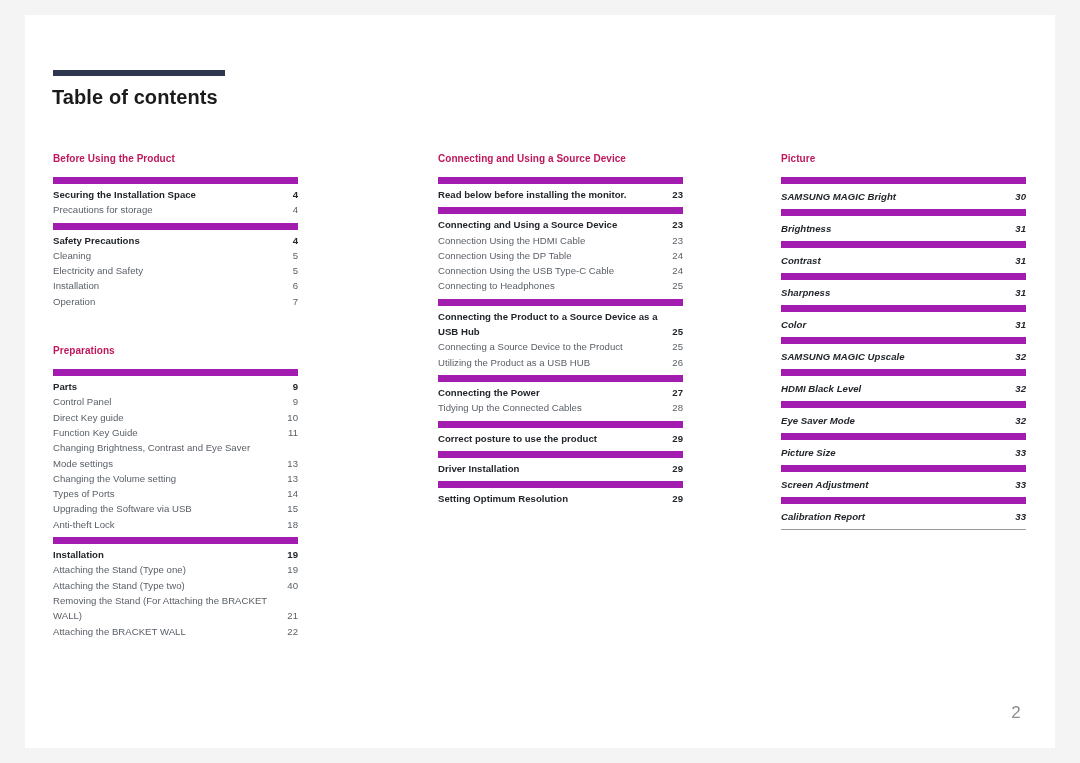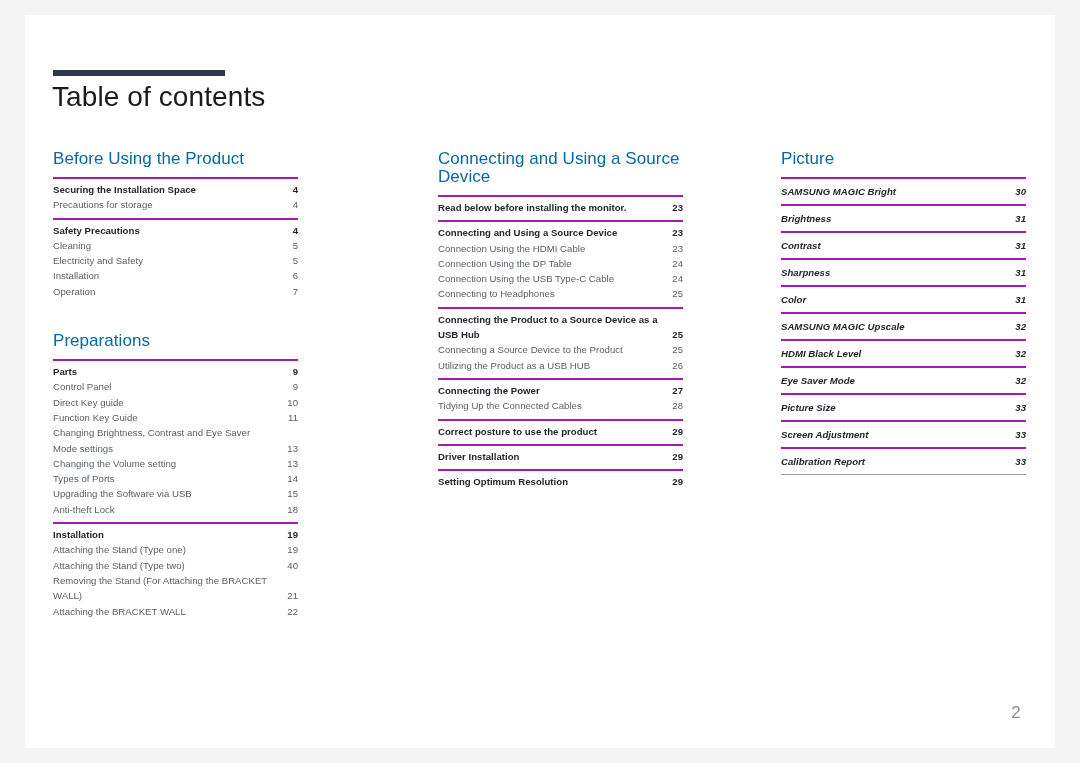--- a/index.html
+++ b/index.html
@@ -26,49 +26,49 @@
     left: 28px;
     top: 55px;
     width: 172px;
     height: 6px;
     background: #2e3650;
   }
   #page-title {
     position: absolute;
     left: 27px;
     top: 68px;
-    font-size: 28px;
-    font-weight: normal;
+    font-size: 20px;
+    font-weight: bold;
     color: #1b1b1b;
     letter-spacing: 0.1px;
     margin: 0;
     line-height: 28px;
   }
   .column {
     position: absolute;
     top: 135px;
     width: 245px;
   }
   #col-1 { left: 28px; }
   #col-2 { left: 413px; }
   #col-3 { left: 756px; }
 
   .section + .section {
     margin-top: 30px;
   }
   .section-heading {
-    font-size: 17px;
-    color: #0369a1;
+    font-size: 10px;
+    color: #be185d;
     line-height: 18px;
     margin: 0 0 9px 0;
-    font-weight: normal;
+    font-weight: bold;
     letter-spacing: 0.05px;
   }
   .group {
-    border-top: 2px solid #a21caf;
+    border-top: 7px solid #a21caf;
     padding-top: 3px;
     padding-bottom: 3px;
   }
   .group + .group {
     margin-top: 2px;
   }
   .entry {
     position: relative;
     font-size: 9.6px;
     line-height: 15.3px;

